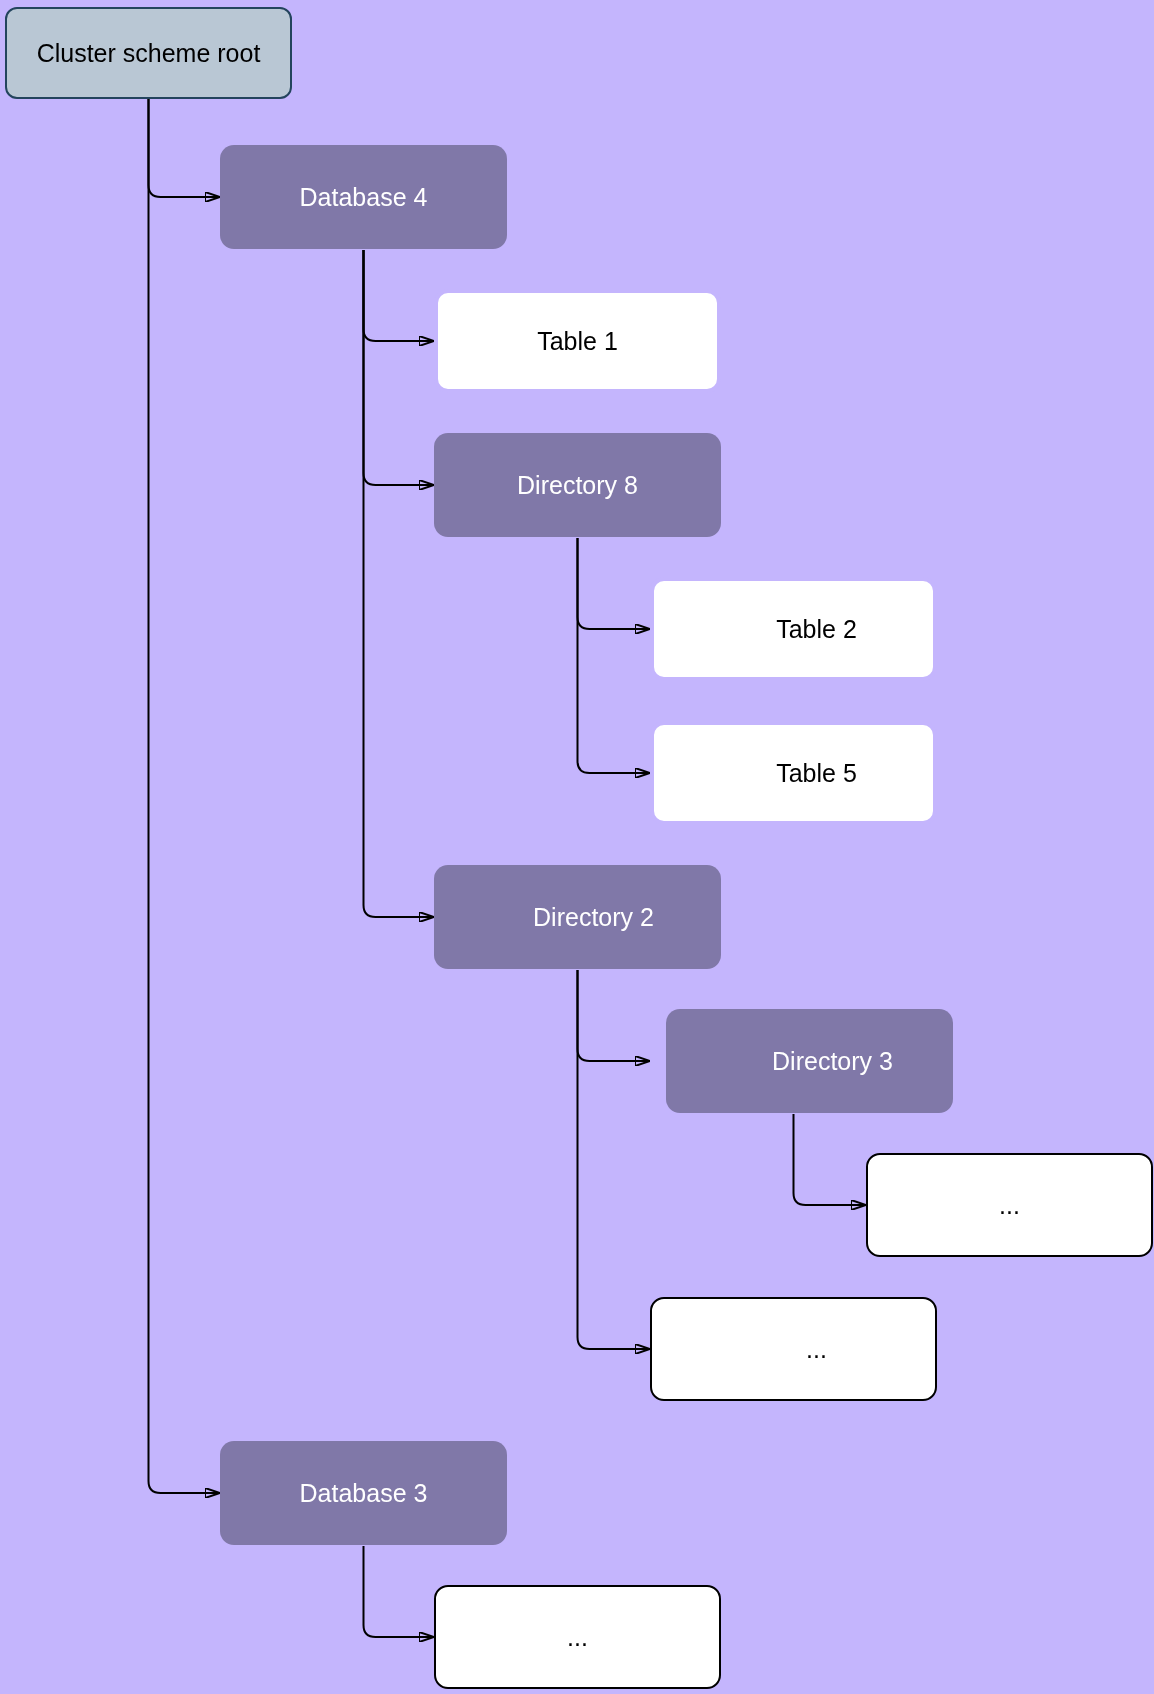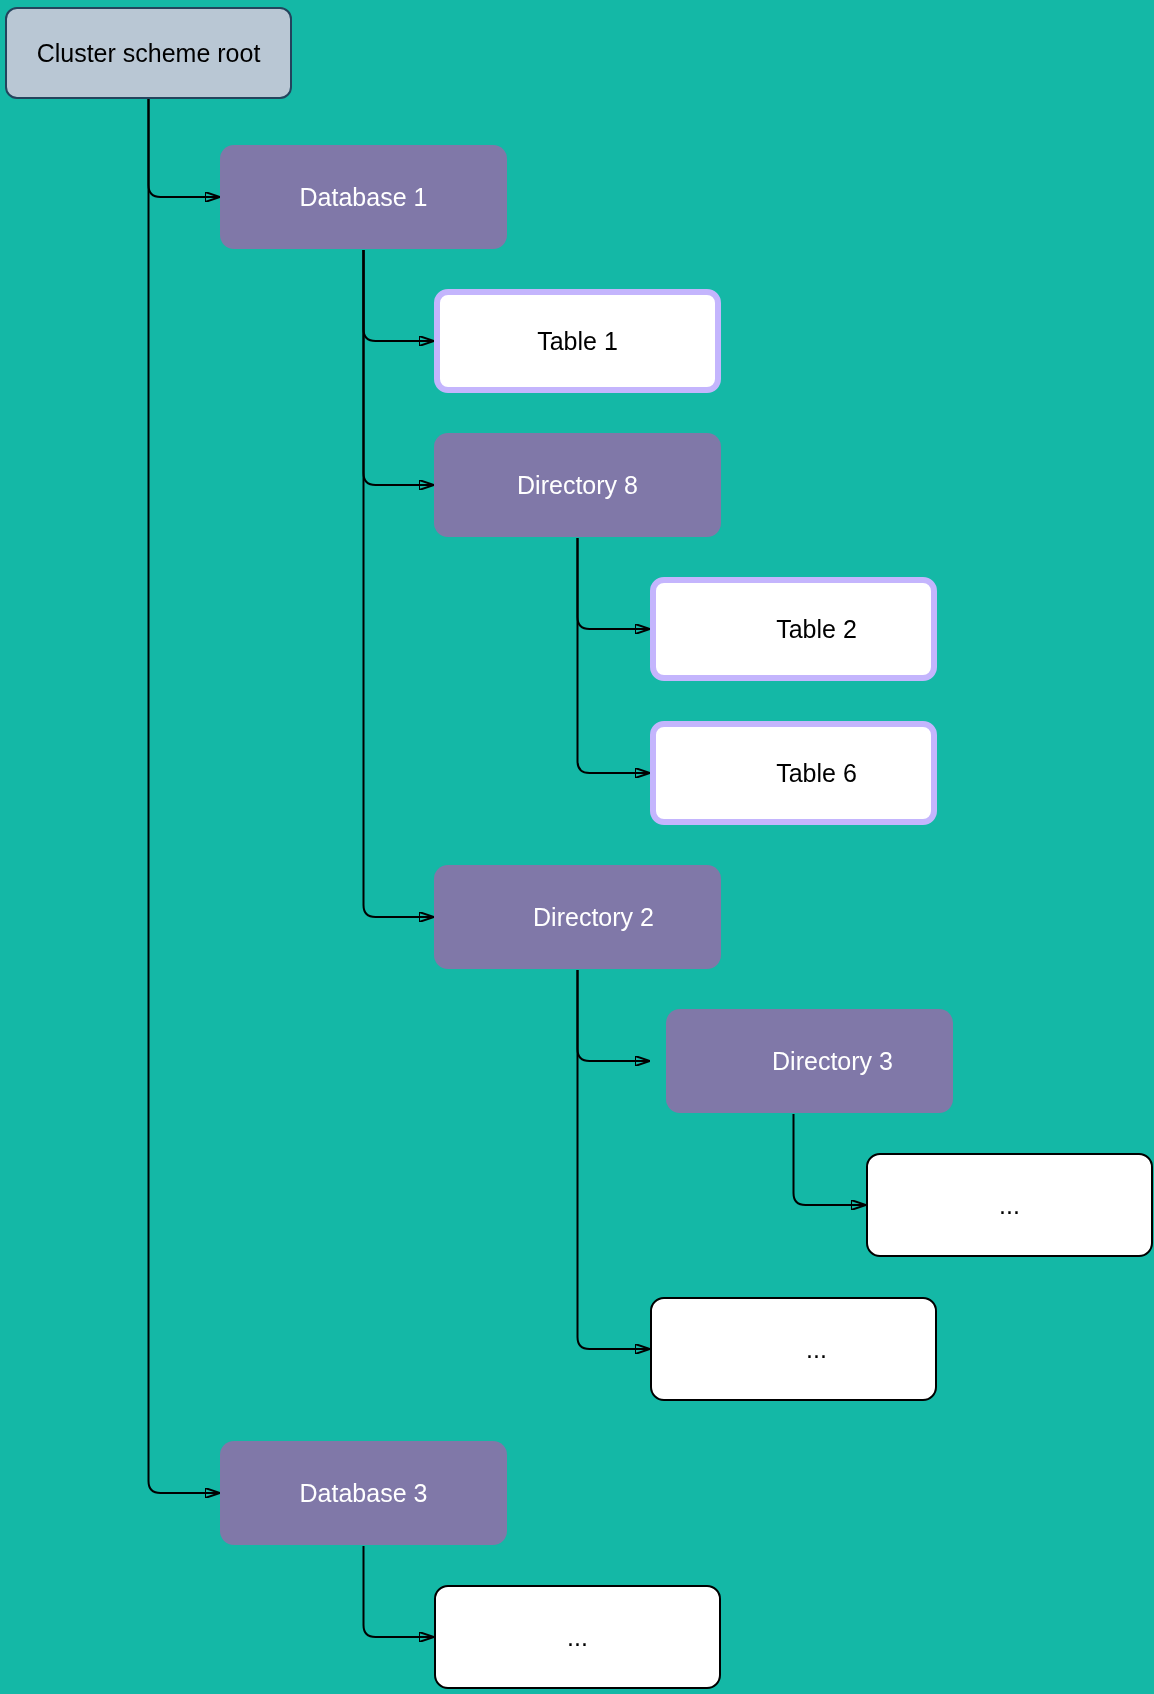--- a/index.html
+++ b/index.html
@@ -5,21 +5,21 @@
   html, body {
     margin: 0;
     padding: 0;
     background: #ffffff;
     font-family: "Liberation Sans", "DejaVu Sans", sans-serif;
   }
   .canvas {
     position: relative;
     width: 1154px;
     height: 1694px;
-    background: #14b8a6;
+    background: #c4b5fd;
     overflow: hidden;
   }
   .edges {
     position: absolute;
     left: 0;
     top: 0;
     width: 1154px;
     height: 1694px;
   }
   .edges path {
@@ -50,21 +50,21 @@
     border: 2px solid #23445d;
     border-radius: 12px;
   }
   .node.purple {
     background: #8078a8;
     color: #ffffff;
     border: none;
   }
   .node.table {
     background: #ffffff;
-    border: 6px solid #c4b5fd;
+    border: 4px solid #c4b5fd;
   }
   .node.plain {
     background: #ffffff;
     border: 2px solid #000000;
   }
   
   .c1 { left: 220px; }
   .c2 { left: 434px; }
   .c3 { left: 650px; padding-left: 46px; }
   .c4 { left: 866px; }
@@ -102,37 +102,37 @@
     <path marker-end="url(#arrow)" d="M577.5,970 L577.5,1337 Q577.5,1349 589.5,1349 L650,1349"></path>
     <path marker-end="url(#arrow)" d="M793.5,1114 L793.5,1193 Q793.5,1205 805.5,1205 L866,1205"></path>
     <path marker-end="url(#arrow)" d="M363.5,1546 L363.5,1625 Q363.5,1637 375.5,1637 L434,1637"></path>
   </svg>
 
   <div class="node root">
     <span>Cluster scheme root</span>
   </div>
 
   <div class="node purple c1 r-db1">
-    <span>Database 1</span>
+    <span>Database 4</span>
   </div>
 
   <div class="node table c2 r-table1">
     <span>Table 1</span>
   </div>
 
   <div class="node purple c2 r-dir1">
     <span>Directory 8</span>
   </div>
 
   <div class="node table c3 r-table2">
     <span>Table 2</span>
   </div>
 
   <div class="node table c3 r-table3">
-    <span>Table 6</span>
+    <span>Table 5</span>
   </div>
 
   <div class="node purple c2 r-dir2">
     <span>Directory 2</span>
   </div>
 
   <div class="node purple c3 r-dir3">
     <span>Directory 3</span>
   </div>
 

